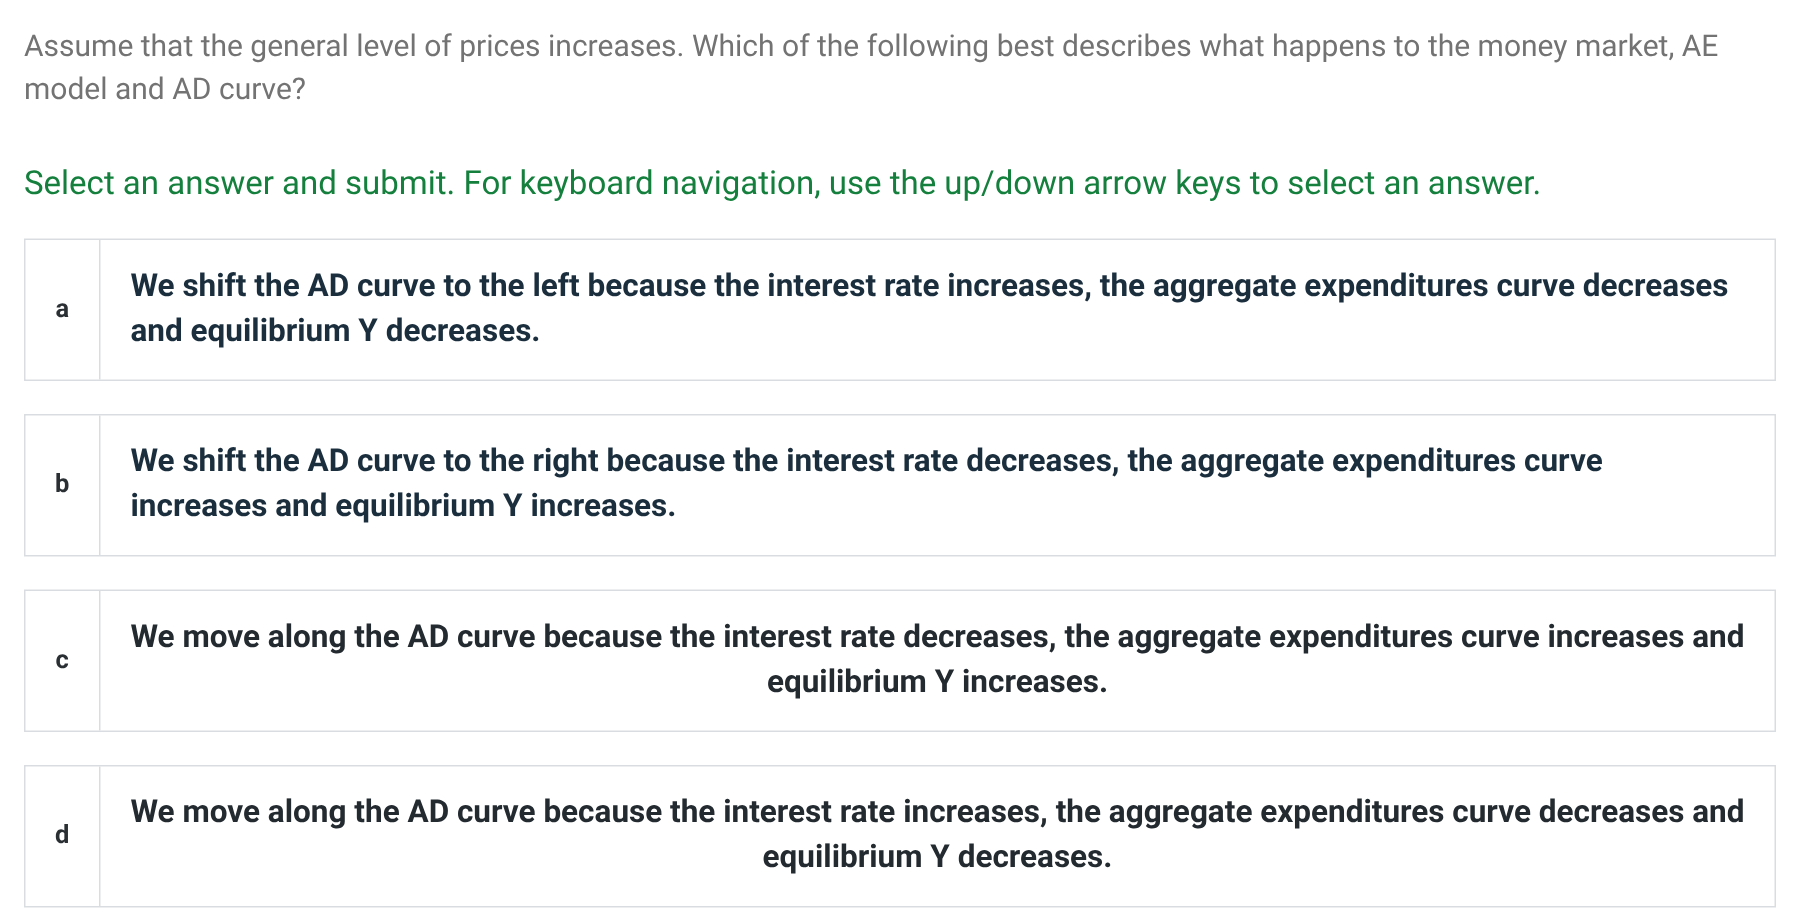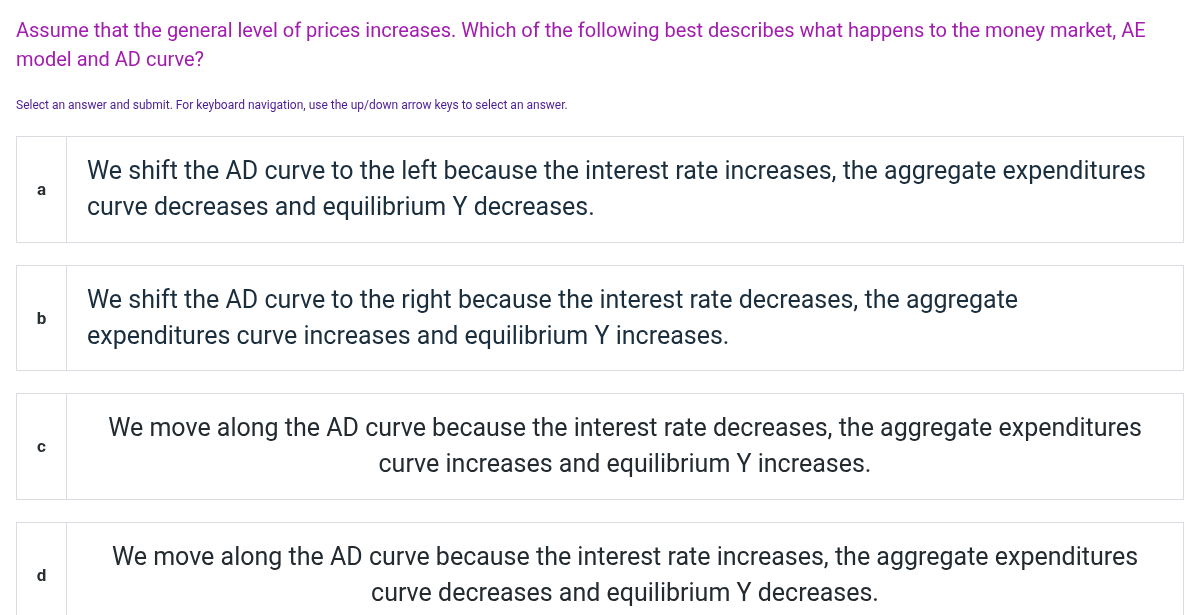--- a/index.html
+++ b/index.html
@@ -10,27 +10,27 @@
     body {
       font-family: -apple-system, BlinkMacSystemFont, "Segoe UI", Roboto, "Helvetica Neue", Arial, sans-serif;
       background: #ffffff;
       padding: 16px;
       width: 1200px;
       color: #1a2e3d;
     }
     .question-text {
       font-size: 20px;
       line-height: 1.45;
-      color: #a21caf;
-      margin-bottom: 24px;
+      color: #737373;
+      margin-bottom: 36px;
       font-weight: 400;
     }
     .instruction-text {
-      font-size: 12px;
-      color: #4c1d95;
+      font-size: 22px;
+      color: #15803d;
       margin-bottom: 24px;
       font-weight: 400;
     }
     .option-row {
       display: flex;
       border: 1px solid #d9dde1;
       margin-bottom: 22px;
       background: #ffffff;
       cursor: pointer;
     }
@@ -41,24 +41,24 @@
       display: flex;
       align-items: center;
       justify-content: center;
       font-size: 17px;
       font-weight: 700;
       color: #2a2f34;
       padding: 18px 0;
     }
     .option-text {
       padding: 16px 20px;
-      font-size: 25px;
+      font-size: 21px;
       line-height: 1.45;
       color: #1a2e3d;
-      font-weight: 400;
+      font-weight: 700;
       flex: 1;
     }
     .option-row.dark-text .option-text {
       color: #232a30;
       text-align: center;
     }
   </style>
 </head>
 <body>
 

